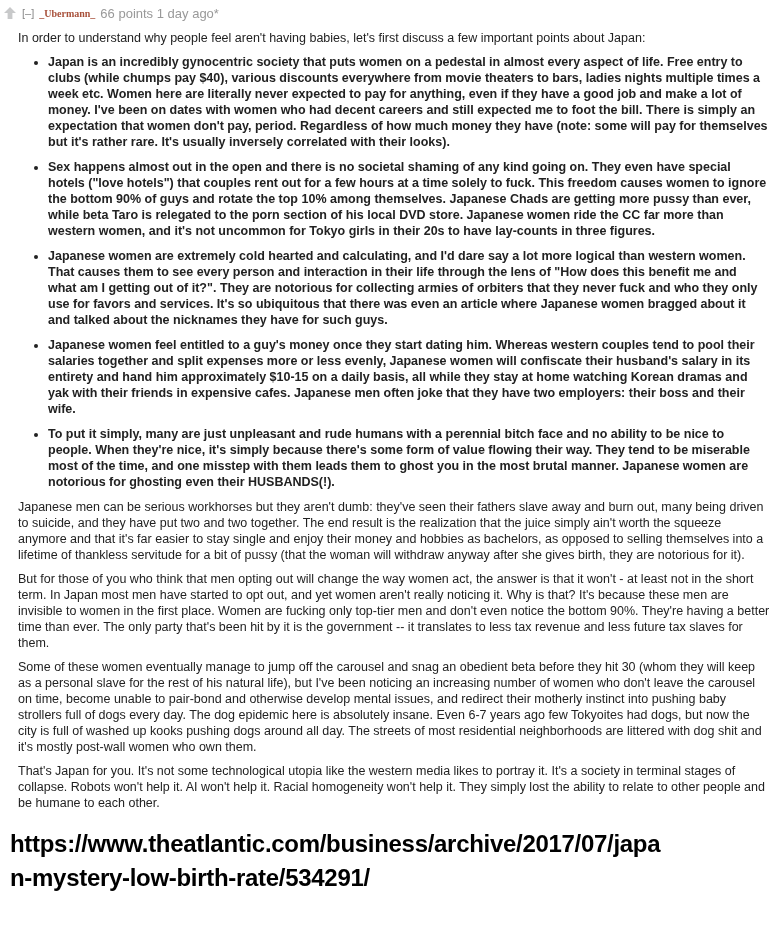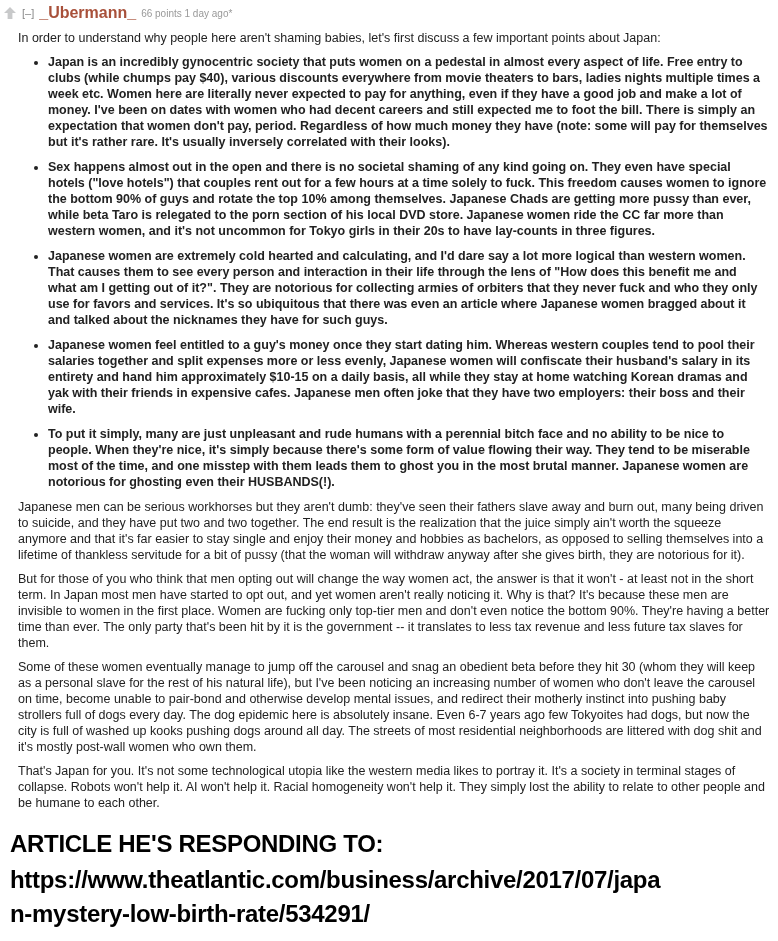--- a/index.html
+++ b/index.html
@@ -33,27 +33,28 @@
     cursor: pointer;
   }
   .collapse {
     color: #888888;
     font-size: 11px;
     cursor: pointer;
   }
   .username {
     color: #a8503a;
     font-weight: bold;
-    font-size: 16px;
+    font-size: 10px;
     text-decoration: none;
     cursor: pointer;
+    font-family: Liberation Serif, serif;
   }
   .meta {
     color: #999999;
-    font-size: 10px;
+    font-size: 13px;
   }
   .comment-body {
     margin-left: 16px;
     margin-right: 2px;
     font-size: 12.5px;
     line-height: 16px;
   }
   .comment-body p {
     margin: 8px 0;
   }
@@ -87,36 +88,35 @@
       <svg width="14" height="14" viewBox="0 0 14 14" aria-hidden="true">
         <path d="M7 1 L13 7 L9.4 7 L9.4 13 L4.6 13 L4.6 7 L1 7 Z" fill="#c8c9ca"></path>
       </svg>
     </span>
     <span class="collapse">[–]</span>
     <a class="username">_Ubermann_</a>
     <span class="meta">66 points 1 day ago*</span>
   </div>
 
   <div class="comment-body">
-    <p>In order to understand why people here aren't shaming babies, let's first discuss a few important points about Japan:</p>
+    <p>In order to understand why people feel aren't having babies, let's first discuss a few important points about Japan:</p>
 
     <ul>
       <li>Japan is an incredibly gynocentric society that puts women on a pedestal in almost every aspect of life. Free entry to clubs (while chumps pay $40), various discounts everywhere from movie theaters to bars, ladies nights multiple times a week etc. Women here are literally never expected to pay for anything, even if they have a good job and make a lot of money. I've been on dates with women who had decent careers and still expected me to foot the bill. There is simply an expectation that women don't pay, period. Regardless of how much money they have (note: some will pay for themselves but it's rather rare. It's usually inversely correlated with their looks).</li>
       <li>Sex happens almost out in the open and there is no societal shaming of any kind going on. They even have special hotels ("love hotels") that couples rent out for a few hours at a time solely to fuck. This freedom causes women to ignore the bottom 90% of guys and rotate the top 10% among themselves. Japanese Chads are getting more pussy than ever, while beta Taro is relegated to the porn section of his local DVD store. Japanese women ride the CC far more than western women, and it's not uncommon for Tokyo girls in their 20s to have lay-counts in three figures.</li>
       <li>Japanese women are extremely cold hearted and calculating, and I'd dare say a lot more logical than western women. That causes them to see every person and interaction in their life through the lens of "How does this benefit me and what am I getting out of it?". They are notorious for collecting armies of orbiters that they never fuck and who they only use for favors and services. It's so ubiquitous that there was even an article where Japanese women bragged about it and talked about the nicknames they have for such guys.</li>
       <li>Japanese women feel entitled to a guy's money once they start dating him. Whereas western couples tend to pool their salaries together and split expenses more or less evenly, Japanese women will confiscate their husband's salary in its entirety and hand him approximately $10-15 on a daily basis, all while they stay at home watching Korean dramas and yak with their friends in expensive cafes. Japanese men often joke that they have two employers: their boss and their wife.</li>
       <li>To put it simply, many are just unpleasant and rude humans with a perennial bitch face and no ability to be nice to people. When they're nice, it's simply because there's some form of value flowing their way. They tend to be miserable most of the time, and one misstep with them leads them to ghost you in the most brutal manner. Japanese women are notorious for ghosting even their HUSBANDS(!).</li>
     </ul>
 
     <p>Japanese men can be serious workhorses but they aren't dumb: they've seen their fathers slave away and burn out, many being driven to suicide, and they have put two and two together. The end result is the realization that the juice simply ain't worth the squeeze anymore and that it's far easier to stay single and enjoy their money and hobbies as bachelors, as opposed to selling themselves into a lifetime of thankless servitude for a bit of pussy (that the woman will withdraw anyway after she gives birth, they are notorious for it).</p>
     <p>But for those of you who think that men opting out will change the way women act, the answer is that it won't - at least not in the short term. In Japan most men have started to opt out, and yet women aren't really noticing it. Why is that? It's because these men are invisible to women in the first place. Women are fucking only top-tier men and don't even notice the bottom 90%. They're having a better time than ever. The only party that's been hit by it is the government -- it translates to less tax revenue and less future tax slaves for them.</p>
     <p>Some of these women eventually manage to jump off the carousel and snag an obedient beta before they hit 30 (whom they will keep as a personal slave for the rest of his natural life), but I've been noticing an increasing number of women who don't leave the carousel on time, become unable to pair-bond and otherwise develop mental issues, and redirect their motherly instinct into pushing baby strollers full of dogs every day. The dog epidemic here is absolutely insane. Even 6-7 years ago few Tokyoites had dogs, but now the city is full of washed up kooks pushing dogs around all day. The streets of most residential neighborhoods are littered with dog shit and it's mostly post-wall women who own them.</p>
     <p>That's Japan for you. It's not some technological utopia like the western media likes to portray it. It's a society in terminal stages of collapse. Robots won't help it. AI won't help it. Racial homogeneity won't help it. They simply lost the ability to relate to other people and be humane to each other.</p>
   </div>
 </div>
 
 <div class="footer">
-  <div class="footer-heading">ARTICLE HE'S RESPONDING TO:</div>
   <div class="footer-url">
     <span>https://www.theatlantic.com/business/archive/2017/07/japa</span><br>
     <span>n-mystery-low-birth-rate/534291/</span>
   </div>
 </div>
 
 </body></html>

